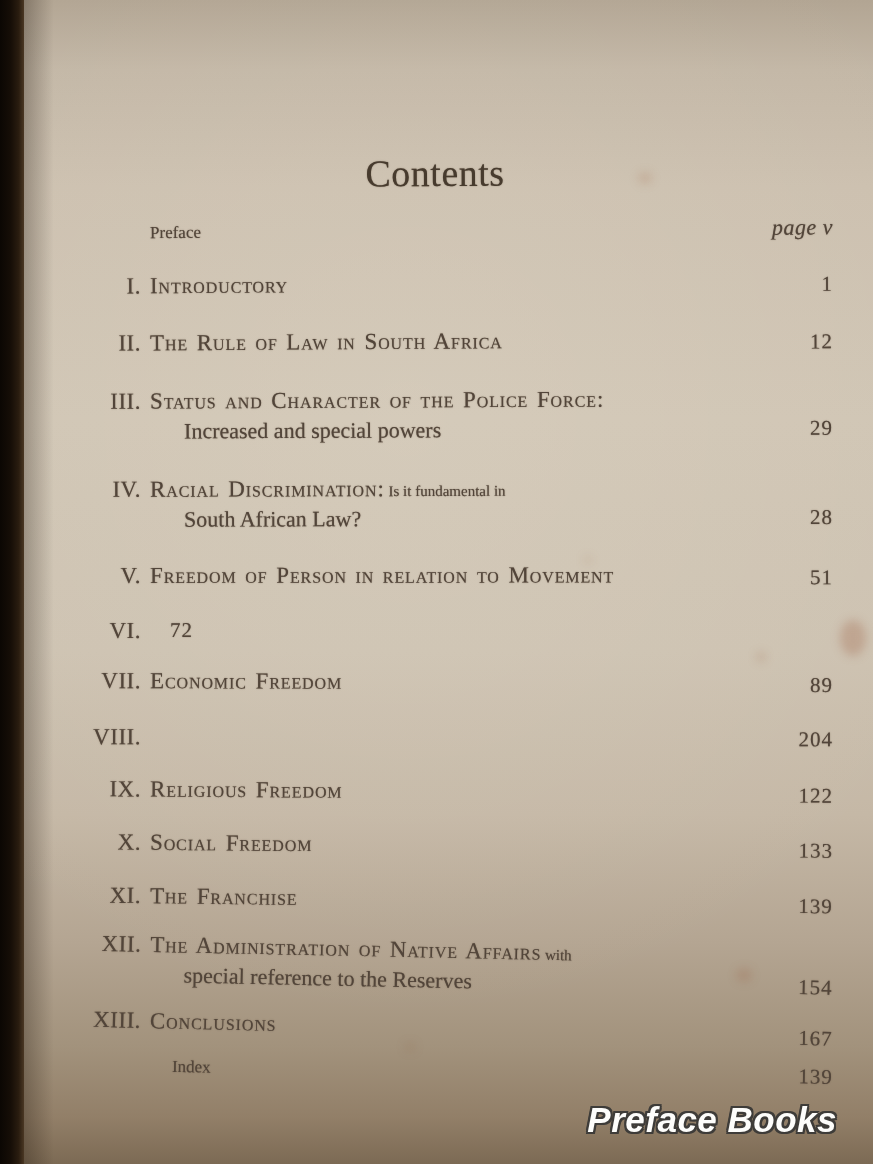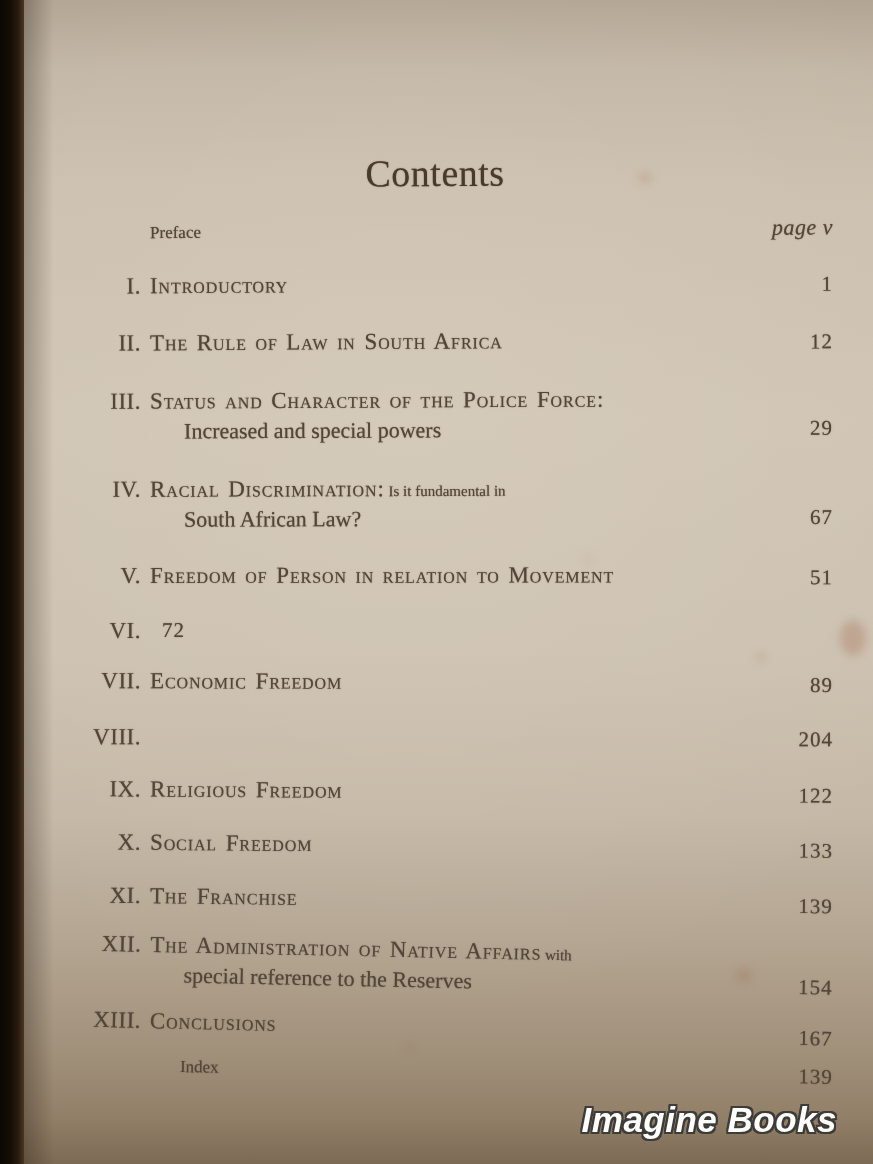--- a/index.html
+++ b/index.html
@@ -53,27 +53,27 @@
     width:86px;flex:0 0 86px;text-align:right;padding-right:9px;
     font-size:23px;letter-spacing:0.5px;
   }
   .mid{flex:1 1 auto;min-width:0;}
   .l1{white-space:nowrap;}
   .sc{font-variant:small-caps;font-size:23px;letter-spacing:0.9px;word-spacing:2px;}
   .pl{font-size:15px;}
   .l2{font-size:22px;margin-left:34px;white-space:nowrap;}
   .l2:empty{display:none;}
   .pg{
-    margin-left:12px;align-self:flex-end;white-space:nowrap;
+    margin-left:20px;align-self:flex-end;white-space:nowrap;
     font-size:21px;letter-spacing:1px;text-align:right;
     font-variant-numeric:oldstyle-nums;font-feature-settings:"onum";
   }
   .pg-italic{font-style:italic;font-size:22px;letter-spacing:0.5px;}
   .label{font-size:17px;}
-  .index-indent{margin-left:30px;}
+  .index-indent{margin-left:22px;}
 
   
   .r-p{transform:rotate(-0.5deg);margin-bottom:26px;}
   .r0 {transform:rotate(-0.4deg);margin-bottom:27px;}
   .r1 {transform:rotate(-0.35deg);margin-bottom:28px;}
   .r2 {transform:rotate(-0.25deg);margin-bottom:31px;}
   .r3 {transform:rotate(-0.15deg);margin-bottom:29px;}
   .r4 {transform:rotate(-0.05deg);margin-bottom:25px;}
   .r5 {transform:rotate(0.05deg);margin-bottom:23px;}
   .r6 {transform:rotate(0.15deg);margin-bottom:26px;}
@@ -146,21 +146,21 @@
         </div>
       <span class="pg">29</span>
     </div>
 
     <div class="row r3">
       <span class="num">IV.</span>
       <div class="mid">
           <div class="l1"><span class="sc">Racial Discrimination:</span><span class="pl"> Is it fundamental in</span></div>
           <div class="l2">South African Law?</div>
         </div>
-      <span class="pg">67</span>
+      <span class="pg">28</span>
     </div>
 
     <div class="row r4">
       <span class="num">V.</span>
       <div class="mid">
           <div class="l1"><span class="sc">Freedom of Person in relation to Movement</span><span class="pl"></span></div>
         </div>
       <span class="pg">51</span>
     </div>
 
@@ -228,14 +228,14 @@
 
     <div class="row r-i">
       <span class="num"></span>
       <div class="mid">
           <div class="l1"><span class="label index-indent">Index</span></div>
         </div>
       <span class="pg">139</span>
     </div>
   </div>
 
-  <div id="watermark">Imagine Books</div>
+  <div id="watermark">Preface Books</div>
 </div>
 
 </body></html>

